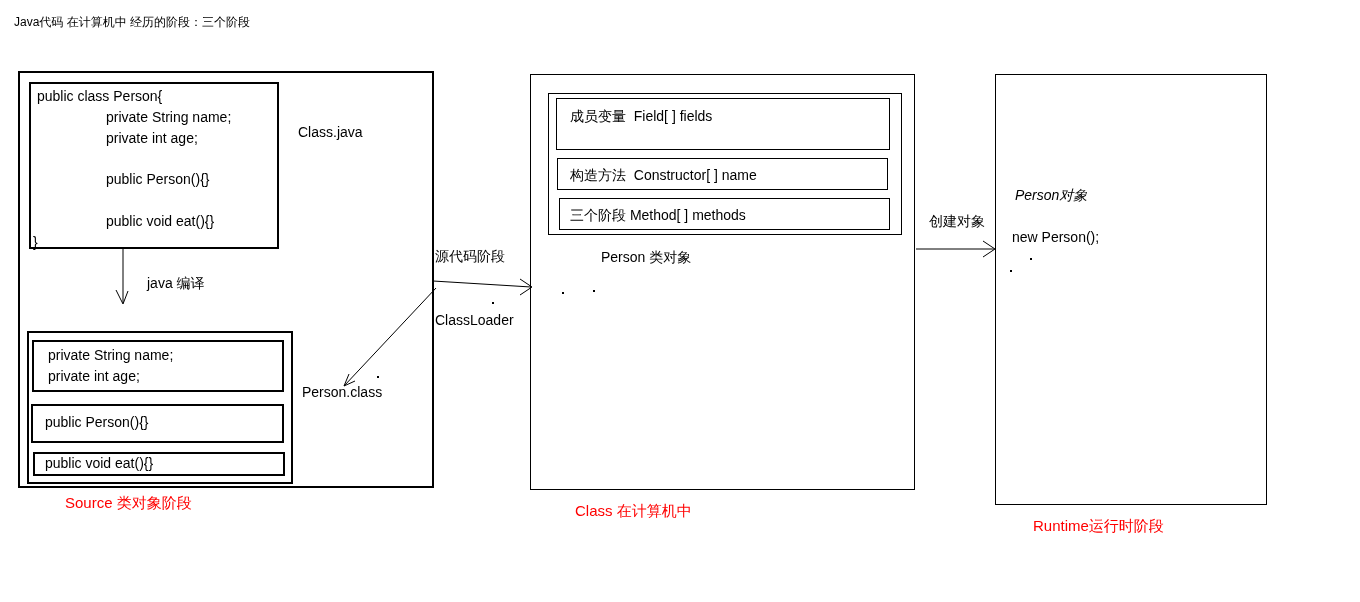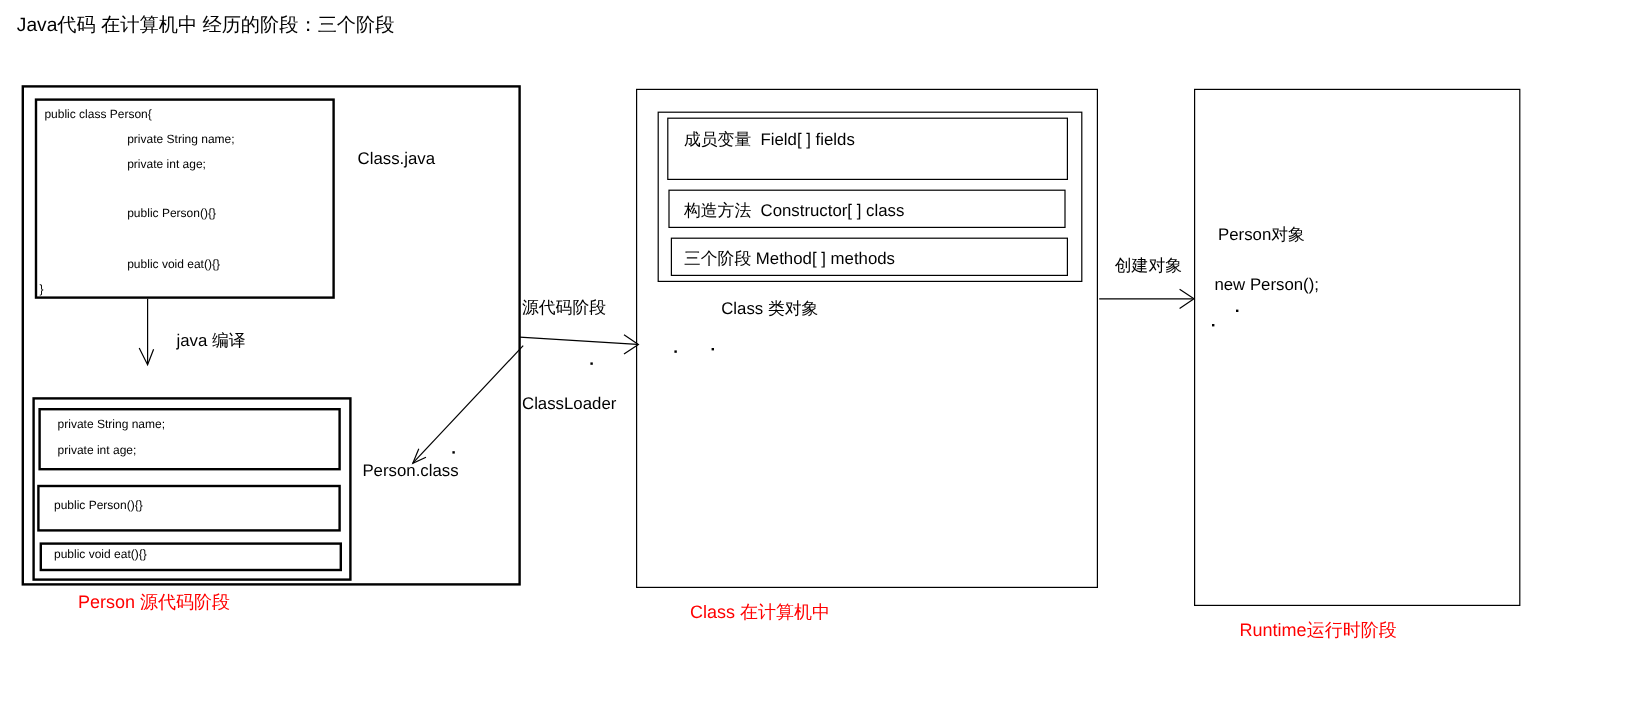--- a/index.html
+++ b/index.html
@@ -7,22 +7,22 @@
     position:relative;
     width:1360px;height:602px;
     background:#ffffff;
     font-family:"Liberation Sans","DejaVu Sans",sans-serif;
     color:#000;
     overflow:hidden;
   }
   .box{position:absolute;border:1px solid #000;background:transparent;box-sizing:border-box;}
   .b2{border-width:2px;}
   .lbl{position:absolute;white-space:pre;font-size:14px;line-height:16px;}
-  .code{font-size:10px;line-height:16px;}
-  .title{font-size:16px;}
+  .code{font-size:14px;line-height:16px;}
+  .title{font-size:12px;}
   .red{color:#ff0000;font-size:15px;}
   .arrows{position:absolute;left:0;top:0;pointer-events:none;}
   .dot{position:absolute;width:2px;height:2px;background:#000;}
 </style>
 </head>
 <body>
 
 <div class="canvas">
 
   <div class="lbl title" style="left:14px;top:14px;">Java代码 在计算机中 经历的阶段：三个阶段</div>
@@ -45,40 +45,40 @@
   <div class="box b2" style="left:32px;top:340px;width:252px;height:52px;"></div>
   <div class="lbl code" style="left:48px;top:347px;">private String name;</div>
   <div class="lbl code" style="left:48px;top:368px;">private int age;</div>
   <div class="box b2" style="left:31px;top:404px;width:253px;height:39px;"></div>
   <div class="lbl code" style="left:45px;top:414px;">public Person(){}</div>
   <div class="box b2" style="left:33px;top:452px;width:252px;height:24px;"></div>
   <div class="lbl code" style="left:45px;top:455px;">public void eat(){}</div>
 
   <div class="lbl" style="left:302px;top:384px;">Person.class</div>
 
-  <div class="lbl red" style="left:65px;top:495px;">Person 源代码阶段</div>
+  <div class="lbl red" style="left:65px;top:495px;">Source 类对象阶段</div>
 
   <div class="lbl" style="left:435px;top:248px;">源代码阶段</div>
-  <div class="lbl" style="left:435px;top:312px;margin-top:16px;">ClassLoader</div>
+  <div class="lbl" style="left:435px;top:312px;">ClassLoader</div>
 
   <div class="box" style="left:530px;top:74px;width:385px;height:416px;"></div>
   <div class="box" style="left:548px;top:93px;width:354px;height:142px;"></div>
   <div class="box" style="left:556px;top:98px;width:334px;height:52px;"></div>
   <div class="lbl" style="left:570px;top:108px;">成员变量  Field[ ] fields</div>
   <div class="box" style="left:557px;top:158px;width:331px;height:32px;"></div>
-  <div class="lbl" style="left:570px;top:167px;">构造方法  Constructor[ ] class</div>
+  <div class="lbl" style="left:570px;top:167px;">构造方法  Constructor[ ] name</div>
   <div class="box" style="left:559px;top:198px;width:331px;height:32px;"></div>
   <div class="lbl" style="left:570px;top:207px;">三个阶段 Method[ ] methods</div>
 
-  <div class="lbl" style="left:601px;top:249px;">Class 类对象</div>
+  <div class="lbl" style="left:601px;top:249px;">Person 类对象</div>
   <div class="lbl red" style="left:575px;top:503px;">Class 在计算机中</div>
 
   <div class="box" style="left:995px;top:74px;width:272px;height:431px;"></div>
   <div class="lbl" style="left:929px;top:213px;">创建对象</div>
-  <div class="lbl" style="left:1015px;top:187px;">Person对象</div>
+  <div class="lbl" style="left:1015px;top:187px;font-style:italic;">Person对象</div>
   <div class="lbl" style="left:1012px;top:229px;">new Person();</div>
   <div class="lbl red" style="left:1033px;top:518px;">Runtime运行时阶段</div>
 
   <svg class="arrows" width="1360" height="602" viewBox="0 0 1360 602">
 
     <g stroke="#000" stroke-width="1" fill="none">
       <line x1="123" y1="249" x2="123" y2="303"></line>
       <polyline points="116,290 123,304 128,291"></polyline>
     </g>
 

